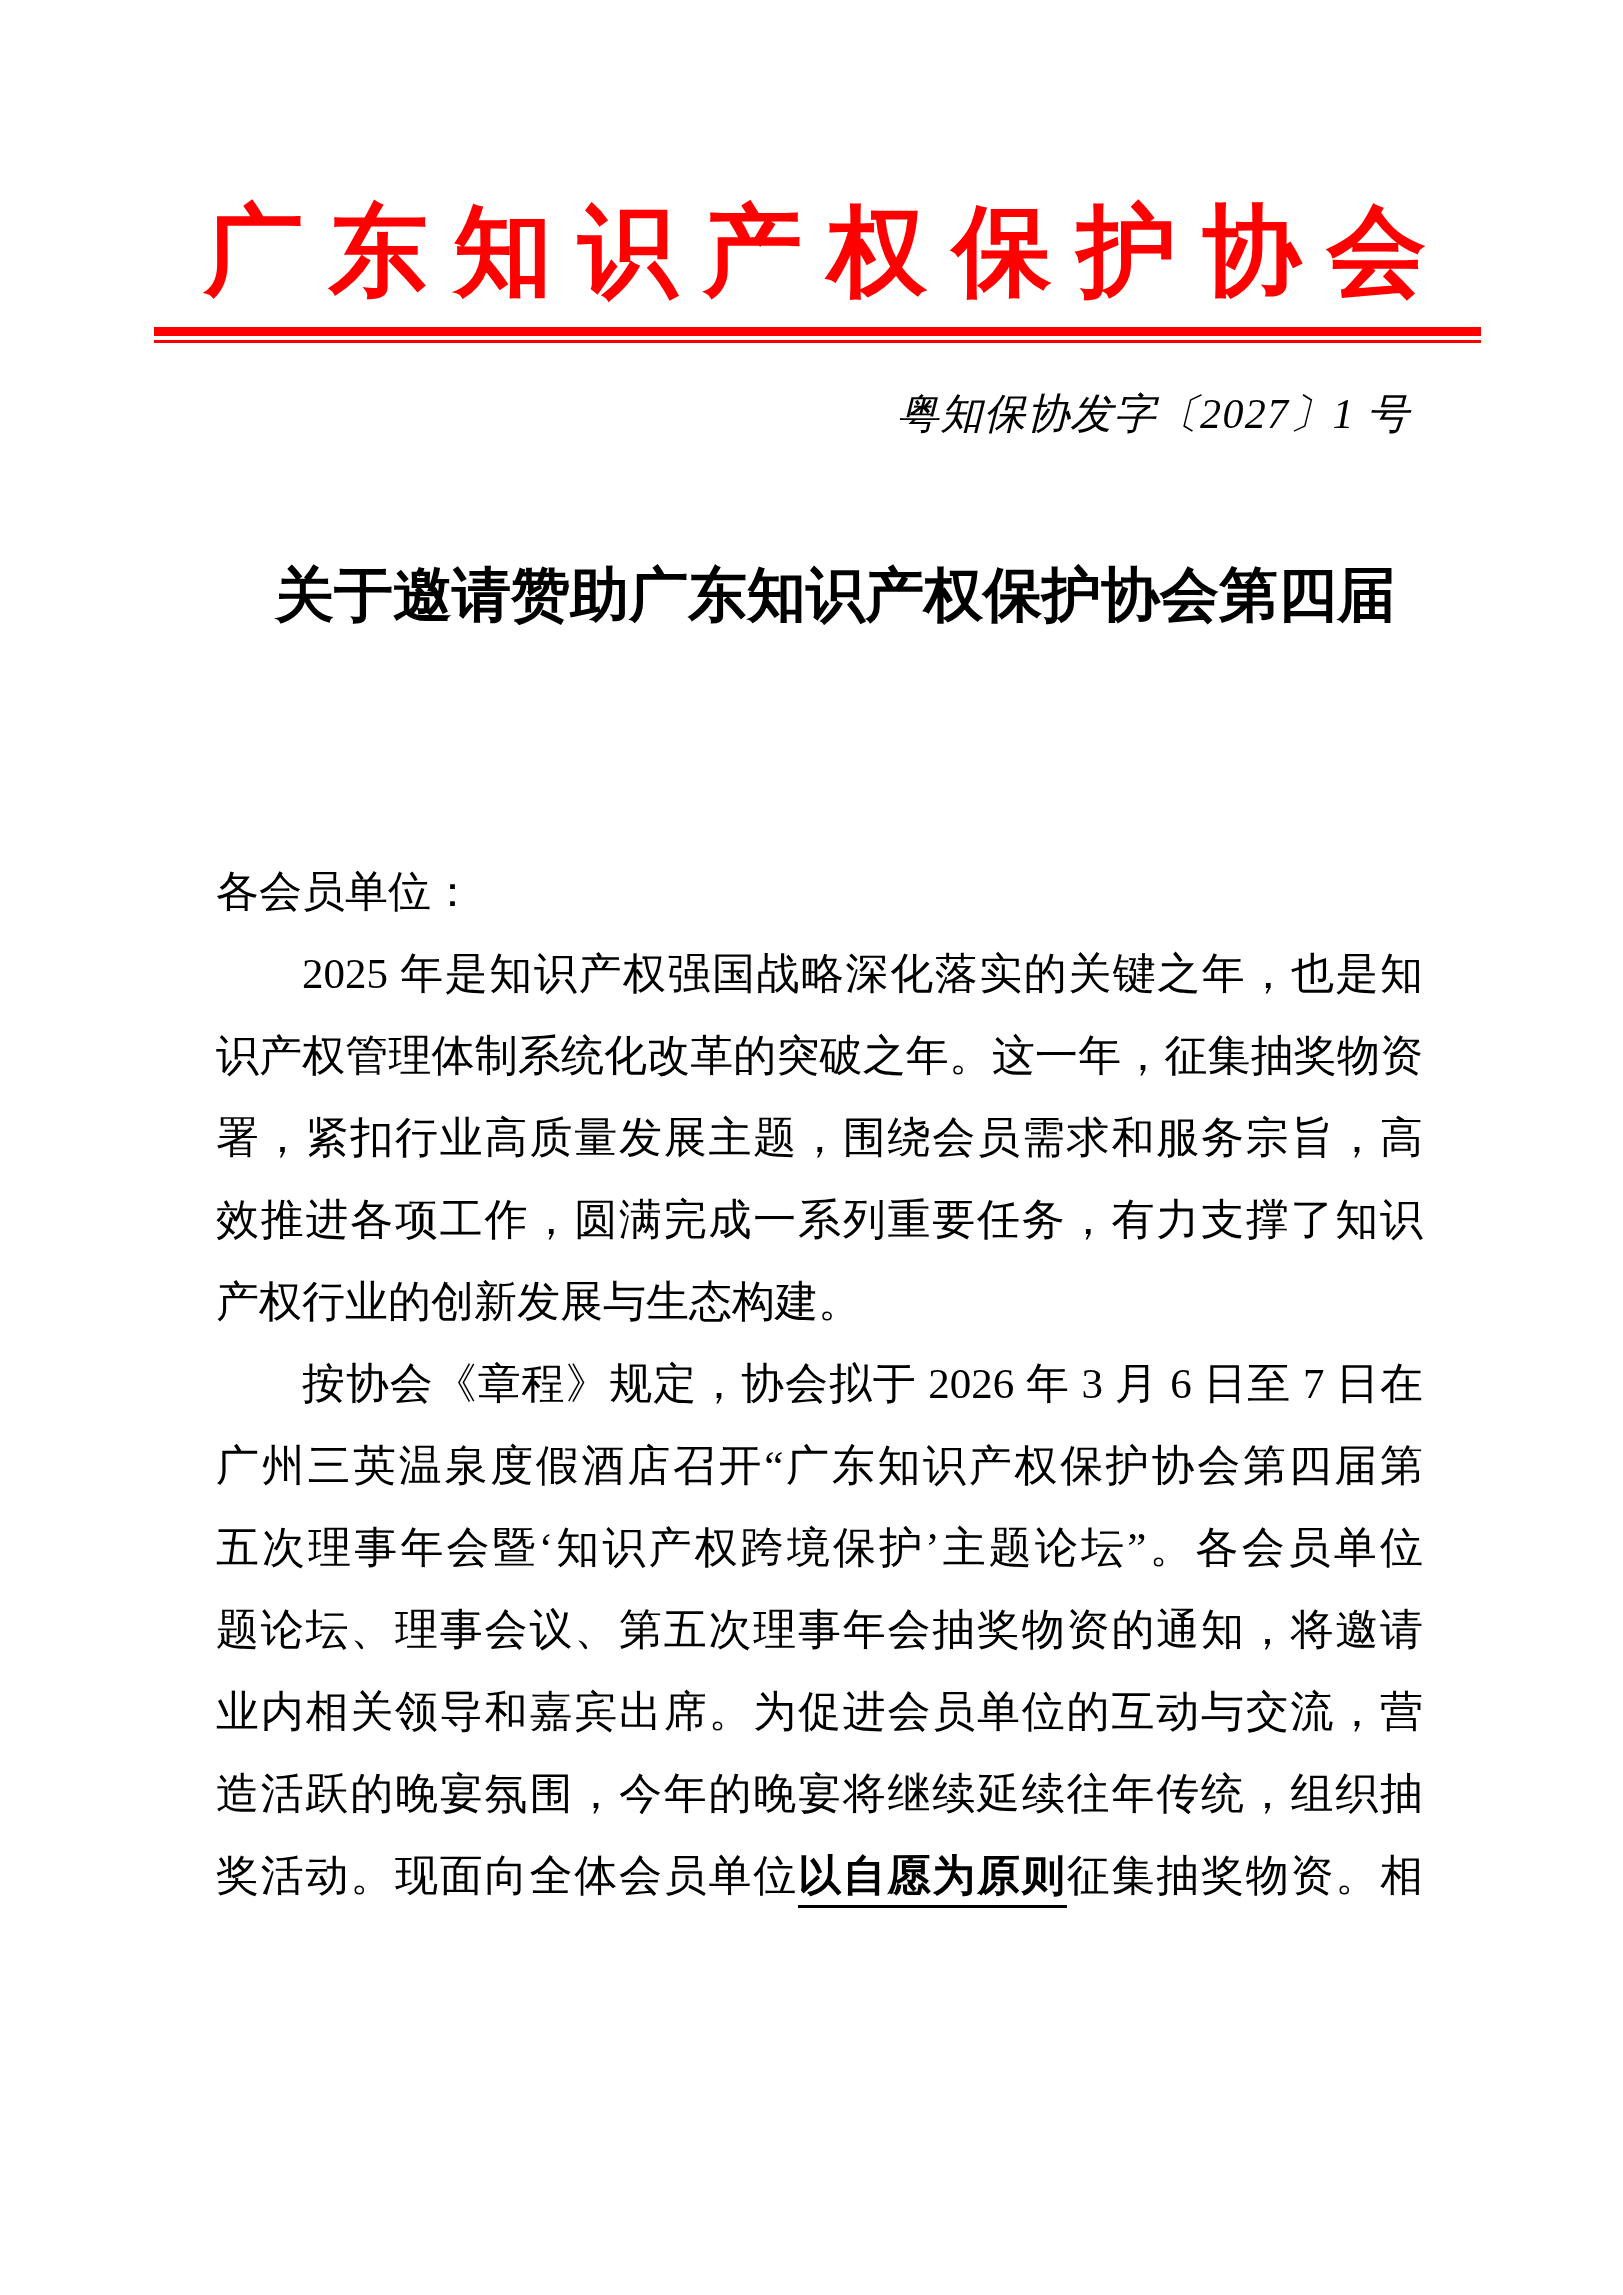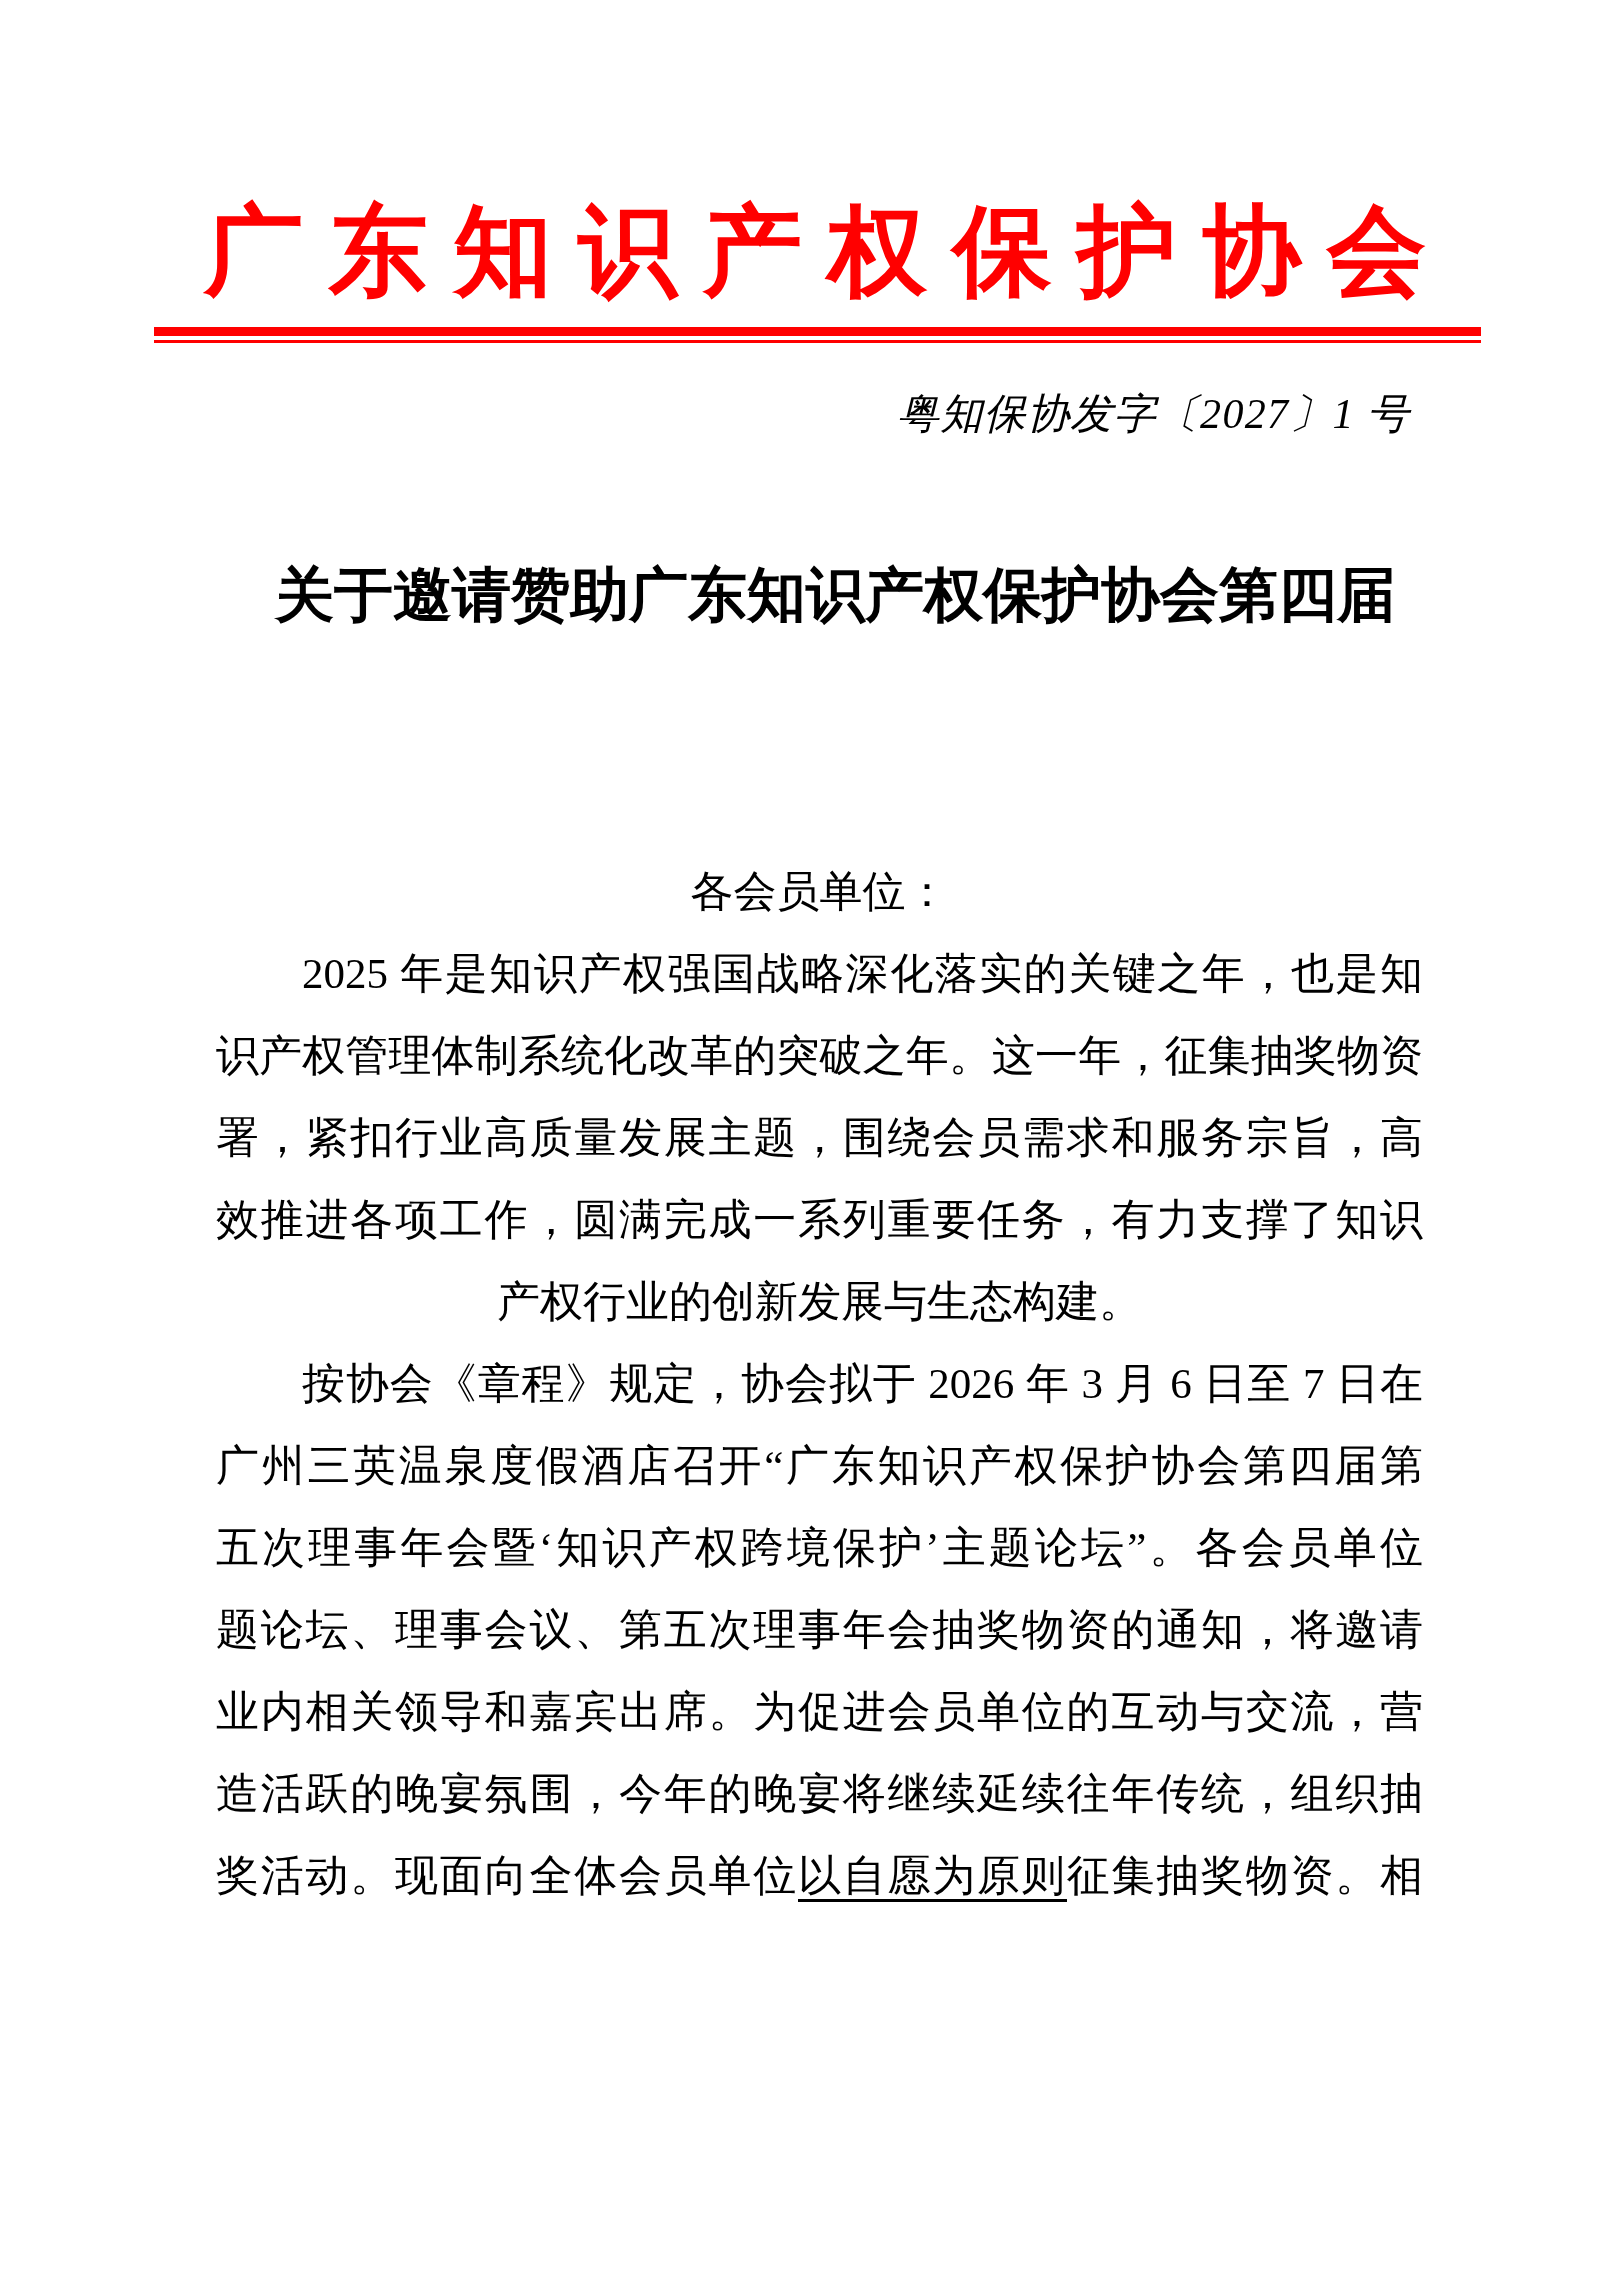--- a/index.html
+++ b/index.html
@@ -83,33 +83,33 @@
     position: absolute;
     top: 851px;
     left: 216px;
     width: 1207px;
     font-size: 43px;
     line-height: 82px;
   }
   .body-line {
     height: 82px;
     overflow: hidden;
-    text-align: center;
+    text-align: left;
   }
   .body-line.just {
     text-align: justify;
     text-align-last: justify;
   }
   .body-line.indent {
     text-indent: 86px;
   }
   .seg-em {
-    font-weight: normal;
+    font-weight: bold;
     border-bottom: 3.9px solid #000;
-    padding-bottom: 0;
+    padding-bottom: 6px;
   }
 </style>
 </head>
 <body>
 
 <div class="page">
 
   <div class="org-title">
       <span>广</span>
       <span>东</span>

